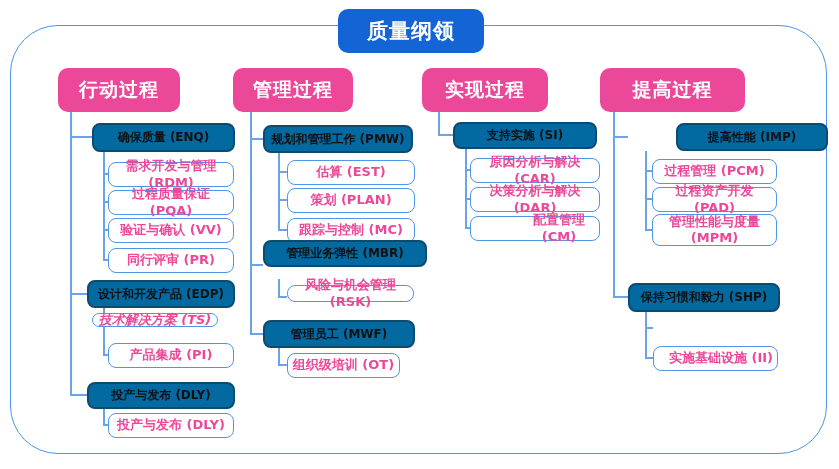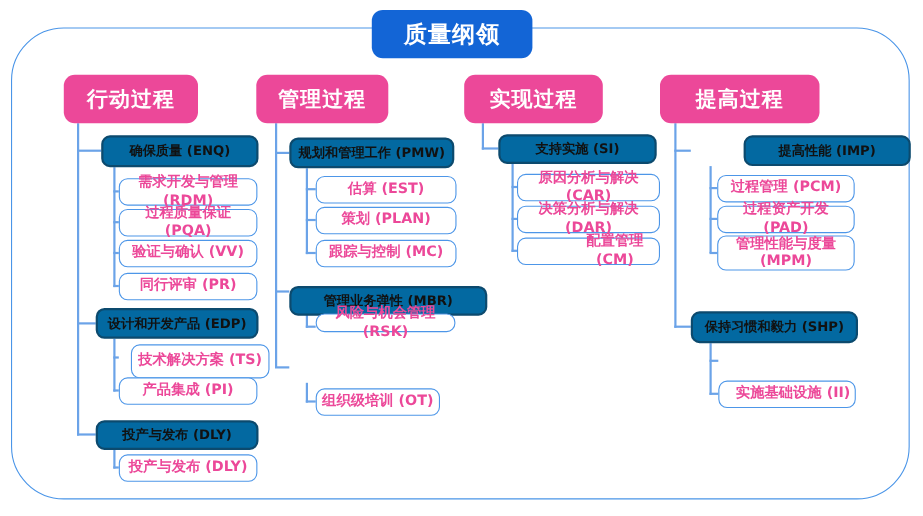--- a/index.html
+++ b/index.html
@@ -49,21 +49,21 @@
   <div class="hl" style="left:103px;top:354px;width:5px;"></div>
   <div class="vl" style="left:103px;top:408px;height:18px;"></div>
   <div class="hl" style="left:103px;top:424px;width:5px;"></div>
 
   <div class="g" style="left:92px;top:123px;width:143px;height:29px;">确保质量 (ENQ)</div>
   <div class="w" style="left:108px;top:162px;width:126px;height:25px;">需求开发与管理 (RDM)</div>
   <div class="w" style="left:108px;top:190px;width:126px;height:25px;">过程质量保证 (PQA)</div>
   <div class="w" style="left:108px;top:218px;width:126px;height:25px;">验证与确认 (VV)</div>
   <div class="w" style="left:108px;top:248px;width:126px;height:25px;">同行评审 (PR)</div>
   <div class="g" style="left:87px;top:280px;width:148px;height:28px;">设计和开发产品 (EDP)</div>
-  <div class="w" style="left:119px;top:313px;width:126px;height:31px;">技术解决方案 (TS)</div>
+  <div class="w" style="left:92px;top:313px;width:126px;height:14px;font-style:italic;">技术解决方案 (TS)</div>
   <div class="w" style="left:108px;top:343px;width:126px;height:25px;">产品集成 (PI)</div>
   <div class="g" style="left:87px;top:382px;width:148px;height:27px;">投产与发布 (DLY)</div>
   <div class="w" style="left:108px;top:413px;width:126px;height:25px;">投产与发布 (DLY)</div>
 
   <div class="vl" style="left:250px;top:112px;height:222px;"></div>
   <div class="hl" style="left:250px;top:138px;width:13px;"></div>
   <div class="hl" style="left:250px;top:264px;width:13px;"></div>
   <div class="hl" style="left:250px;top:333px;width:13px;"></div>
   <div class="vl" style="left:278px;top:153px;height:78px;"></div>
   <div class="hl" style="left:278px;top:171px;width:9px;"></div>
@@ -71,22 +71,23 @@
   <div class="hl" style="left:278px;top:229px;width:9px;"></div>
   <div class="vl" style="left:278px;top:279px;height:19px;"></div>
   <div class="hl" style="left:278px;top:296px;width:9px;"></div>
   <div class="vl" style="left:278px;top:348px;height:18px;"></div>
   <div class="hl" style="left:278px;top:364px;width:9px;"></div>
 
   <div class="g" style="left:263px;top:125px;width:150px;height:28px;">规划和管理工作 (PMW)</div>
   <div class="w" style="left:287px;top:160px;width:128px;height:25px;">估算 (EST)</div>
   <div class="w" style="left:287px;top:188px;width:128px;height:25px;">策划 (PLAN)</div>
   <div class="w" style="left:287px;top:218px;width:128px;height:25px;">跟踪与控制 (MC)</div>
-  <div class="g" style="left:263px;top:260px;width:180px;height:27px;">管理业务弹性 (MBR)</div>
+  <div class="g" style="left:263px;top:240px;width:164px;height:27px;">管理业务弹性 (MBR)</div>
   <div class="w" style="left:287px;top:285px;width:127px;height:17px;">风险与机会管理 (RSK)</div>
+  <div class="g" style="left:263px;top:320px;width:152px;height:28px;">管理员工 (MWF)</div>
   <div class="w" style="left:287px;top:353px;width:113px;height:25px;">组织级培训 (OT)</div>
 
   <div class="vl" style="left:438px;top:112px;height:24px;"></div>
   <div class="hl" style="left:438px;top:134px;width:15px;"></div>
   <div class="vl" style="left:465px;top:149px;height:80px;"></div>
   <div class="hl" style="left:465px;top:169px;width:5px;"></div>
   <div class="hl" style="left:465px;top:198px;width:5px;"></div>
   <div class="hl" style="left:465px;top:227px;width:5px;"></div>
 
   <div class="g" style="left:453px;top:122px;width:144px;height:27px;">支持实施 (SI)</div>

